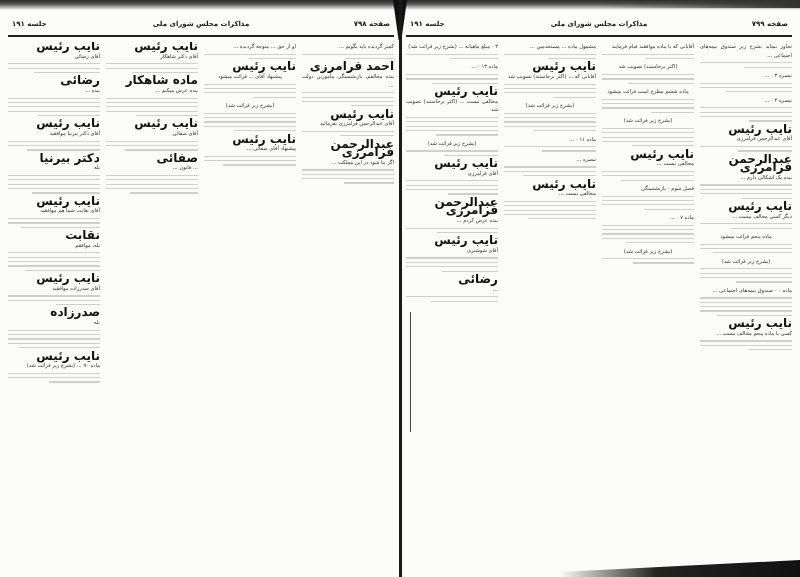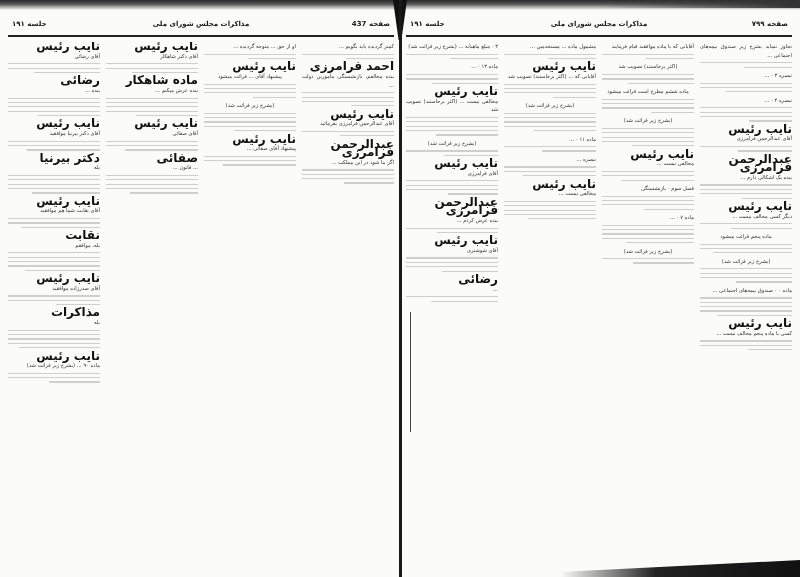--- a/index.html
+++ b/index.html
@@ -31,21 +31,21 @@
 
 <div class="scan">
   <div class="topshadow"></div>
   <div class="topshadow-r"></div>
   <div class="gutter-top"></div>
   <div class="gutter"></div>
   <div class="bottomshadow"></div>
 
   <div class="page left">
     <div class="hdr">
-      <span class="pn">صفحه 437</span>
+      <span class="pn">صفحه ۷۹۸</span>
       <span class="tt">مذاکرات مجلس شورای ملی</span>
       <span class="ss">جلسه ۱۹۱</span>
     </div>
     <div class="rule"></div>
     <div class="cols">
       <div class="col">
           <p>کمتر گردیده باید بگویم ...</p>
           <div class="line"></div>
           <div class="line" style="width: 52%;"></div>
           <p class="spk">احمد فرامرزی</p>
@@ -148,21 +148,21 @@
           <div class="line"></div>
           <div class="line"></div>
           <div class="line"></div>
           <div class="line"></div>
           <div class="line" style="width: 81%;"></div>
           <p class="spk">نایب رئیس</p>
           <p>آقای صدرزاده موافقید</p>
           <div class="line"></div>
           <div class="line"></div>
           <div class="line" style="width: 48%;"></div>
-          <p class="spk">مذاکرات</p>
+          <p class="spk">صدرزاده</p>
           <p>بله</p>
           <div class="line"></div>
           <div class="line"></div>
           <div class="line"></div>
           <div class="line"></div>
           <div class="line" style="width: 88%;"></div>
           <p class="spk">نایب رئیس</p>
           <p>ماده ۹۰ ... (بشرح زیر قرائت شد)</p>
           <div class="line"></div>
           <div class="line"></div>

